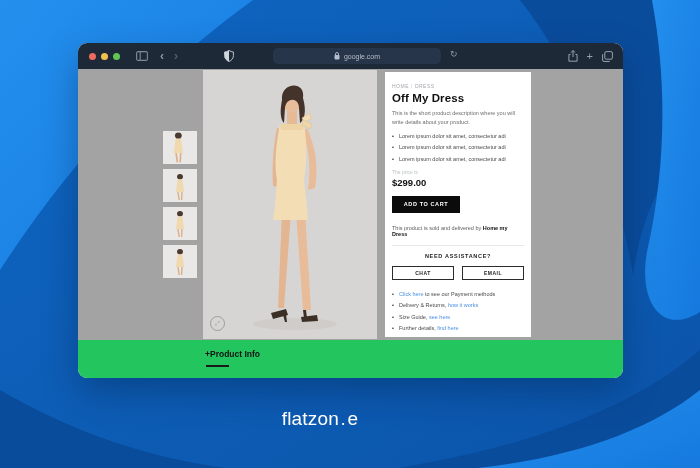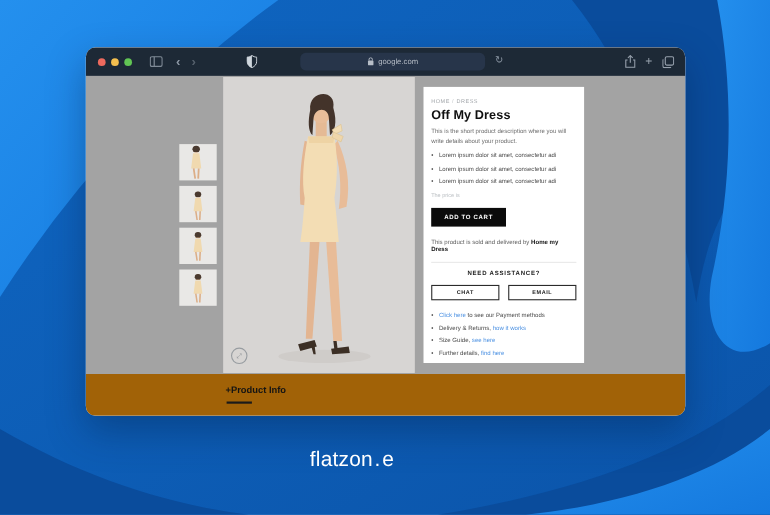--- a/index.html
+++ b/index.html
@@ -73,21 +73,21 @@
   .assist-btns{display:flex;gap:8px;margin-top:7px;}
   .obtn{
     flex:1;height:14px;background:#fff;border:1px solid #2b2b2b;cursor:pointer;
     font-family:inherit;font-size:5px;font-weight:700;letter-spacing:.5px;color:#222;
   }
   ul.help{list-style:none;margin:11px 0 0 0;padding:0;}
   ul.help li{font-size:5.5px;color:#4a4a4a;margin:0 0 5.5px 7px;position:relative;}
   ul.help li::before{content:"•";position:absolute;left:-7px;color:#222;}
   ul.help a{color:var(--accent-link,#4a90e2);text-decoration:none;cursor:pointer;}
 
-  .footer{height:38px;background:#a16207;position:relative;}
+  .footer{height:38px;background:#22c55e;position:relative;}
   .pinfo{position:absolute;left:127px;top:9px;font-size:8.5px;font-weight:700;color:#141414;}
   .pinfo-line{position:absolute;left:128px;top:25px;width:23px;height:2px;background:#1a1a1a;}
 
   
   .brandbar{position:absolute;left:0;top:401px;width:640px;height:36px;display:flex;align-items:center;justify-content:center;gap:11px;}
   .brand{color:#fff;font-size:19px;font-weight:500;letter-spacing:.2px;display:flex;align-items:baseline;}
   .brand .dot{margin:0 1.5px;}
   .badge{
     border:1.6px solid #fff;border-radius:14px;padding:2.5px 11px;color:#fff;font-size:10.5px;letter-spacing:.3px;
   }
@@ -238,20 +238,21 @@
       <div class="p-title">Off My Dress</div>
       <div class="p-desc">This is the short product description where you will write details about your product.</div>
 
       <ul class="feat">
           <li>Lorem ipsum dolor sit amet, consectetur adi</li>
           <li>Lorem ipsum dolor sit amet, consectetur adi</li>
           <li>Lorem ipsum dolor sit amet, consectetur adi</li>
         </ul>
 
       <div class="price-label">The price is</div>
+      <div class="price">$299.00</div>
 
       <button class="atc">ADD TO CART</button>
 
       <div class="sold">
         <span>This product is sold and delivered by </span><b>Home my Dress</b>
       </div>
 
       <div class="rule"></div>
       <div class="assist">NEED ASSISTANCE?</div>
       <div class="assist-btns">

